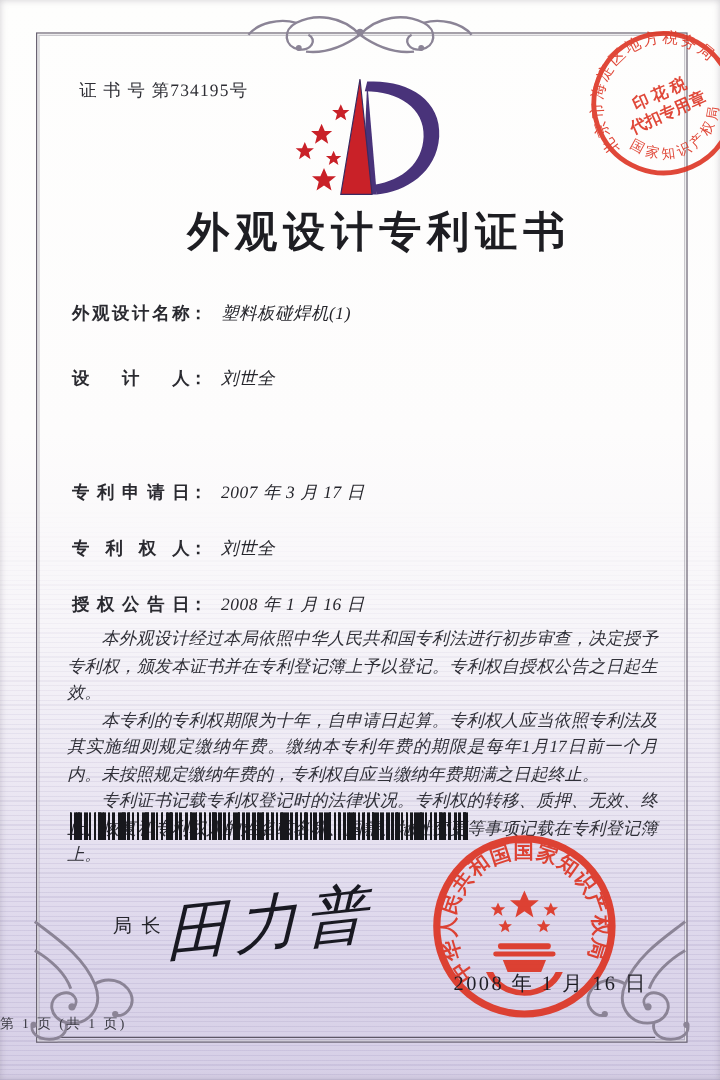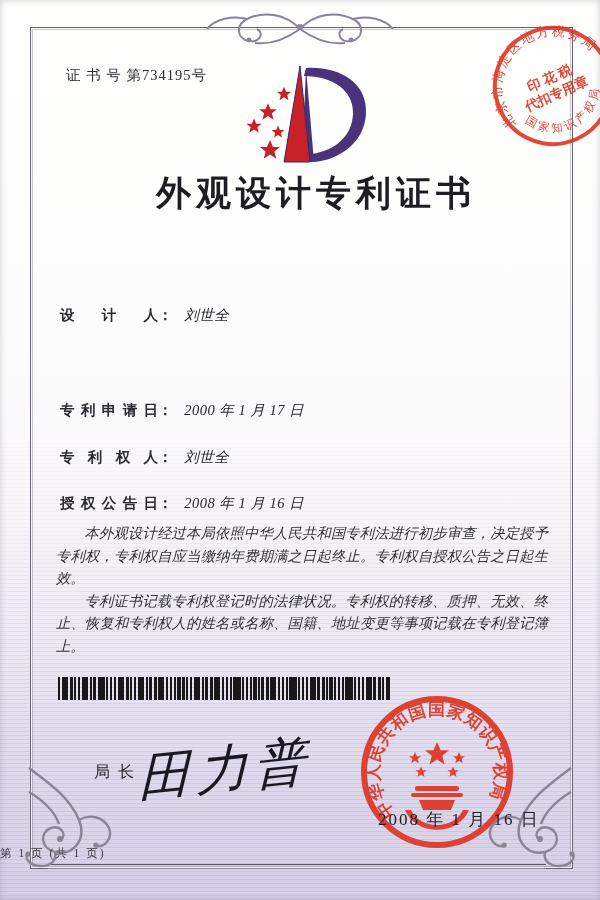--- a/index.html
+++ b/index.html
@@ -152,39 +152,44 @@
       <text font-size="11.5" fill="#dd3524" letter-spacing="3">
         <textPath href="#taxBottom" startOffset="6">国家知识产权局</textPath>
       </text>
       <text x="75" y="68" text-anchor="middle" font-size="13.5" font-weight="bold" fill="#dd3524">印 花 税</text>
       <text x="75" y="85" text-anchor="middle" font-size="13.5" font-weight="bold" fill="#dd3524">代扣专用章</text>
     </g>
   </svg>
 
   <div class="title">外观设计专利证书</div>
 
+  <div class="field" style="top:252px">
+    <span class="flabel">外观设计名称</span><span class="fcolon">：</span>
+    <span class="fvalue">塑料板碰焊机(1)</span>
+  </div>
   <div class="field" style="top:306px">
     <span class="flabel">设计人</span><span class="fcolon">：</span>
     <span class="fvalue">刘世全</span>
   </div>
   <div class="field" style="top:401px">
     <span class="flabel">专利申请日</span><span class="fcolon">：</span>
-    <span class="fvalue">2000 年 1 月 17 日</span>
+    <span class="fvalue">2007 年 3 月 17 日</span>
   </div>
   <div class="field" style="top:448px">
     <span class="flabel">专利权人</span><span class="fcolon">：</span>
     <span class="fvalue">刘世全</span>
   </div>
   <div class="field" style="top:494px">
     <span class="flabel">授权公告日</span><span class="fcolon">：</span>
     <span class="fvalue">2008 年 1 月 16 日</span>
   </div>
 
   <div class="body-text">
-    <p>本外观设计经过本局依照中华人民共和国专利法进行初步审查，决定授予专利权，专利权自应当缴纳年费期满之日起终止。专利权自授权公告之日起生效。</p>
+    <p>本外观设计经过本局依照中华人民共和国专利法进行初步审查，决定授予专利权，颁发本证书并在专利登记簿上予以登记。专利权自授权公告之日起生效。</p>
+    <p>本专利的专利权期限为十年，自申请日起算。专利权人应当依照专利法及其实施细则规定缴纳年费。缴纳本专利年费的期限是每年1月17日前一个月内。未按照规定缴纳年费的，专利权自应当缴纳年费期满之日起终止。</p>
     <p>专利证书记载专利权登记时的法律状况。专利权的转移、质押、无效、终止、恢复和专利权人的姓名或名称、国籍、地址变更等事项记载在专利登记簿上。</p>
   </div>
 
   <div class="barcode"></div>
 
   <div class="director">局长</div>
   <svg class="sig" width="200" height="95" viewBox="0 0 200 95">
     <text x="8" y="64" font-size="52" fill="#191922" font-style="italic" letter-spacing="6" transform="rotate(-6 100 48) skewX(-6)">田力普</text>
   </svg>
 

